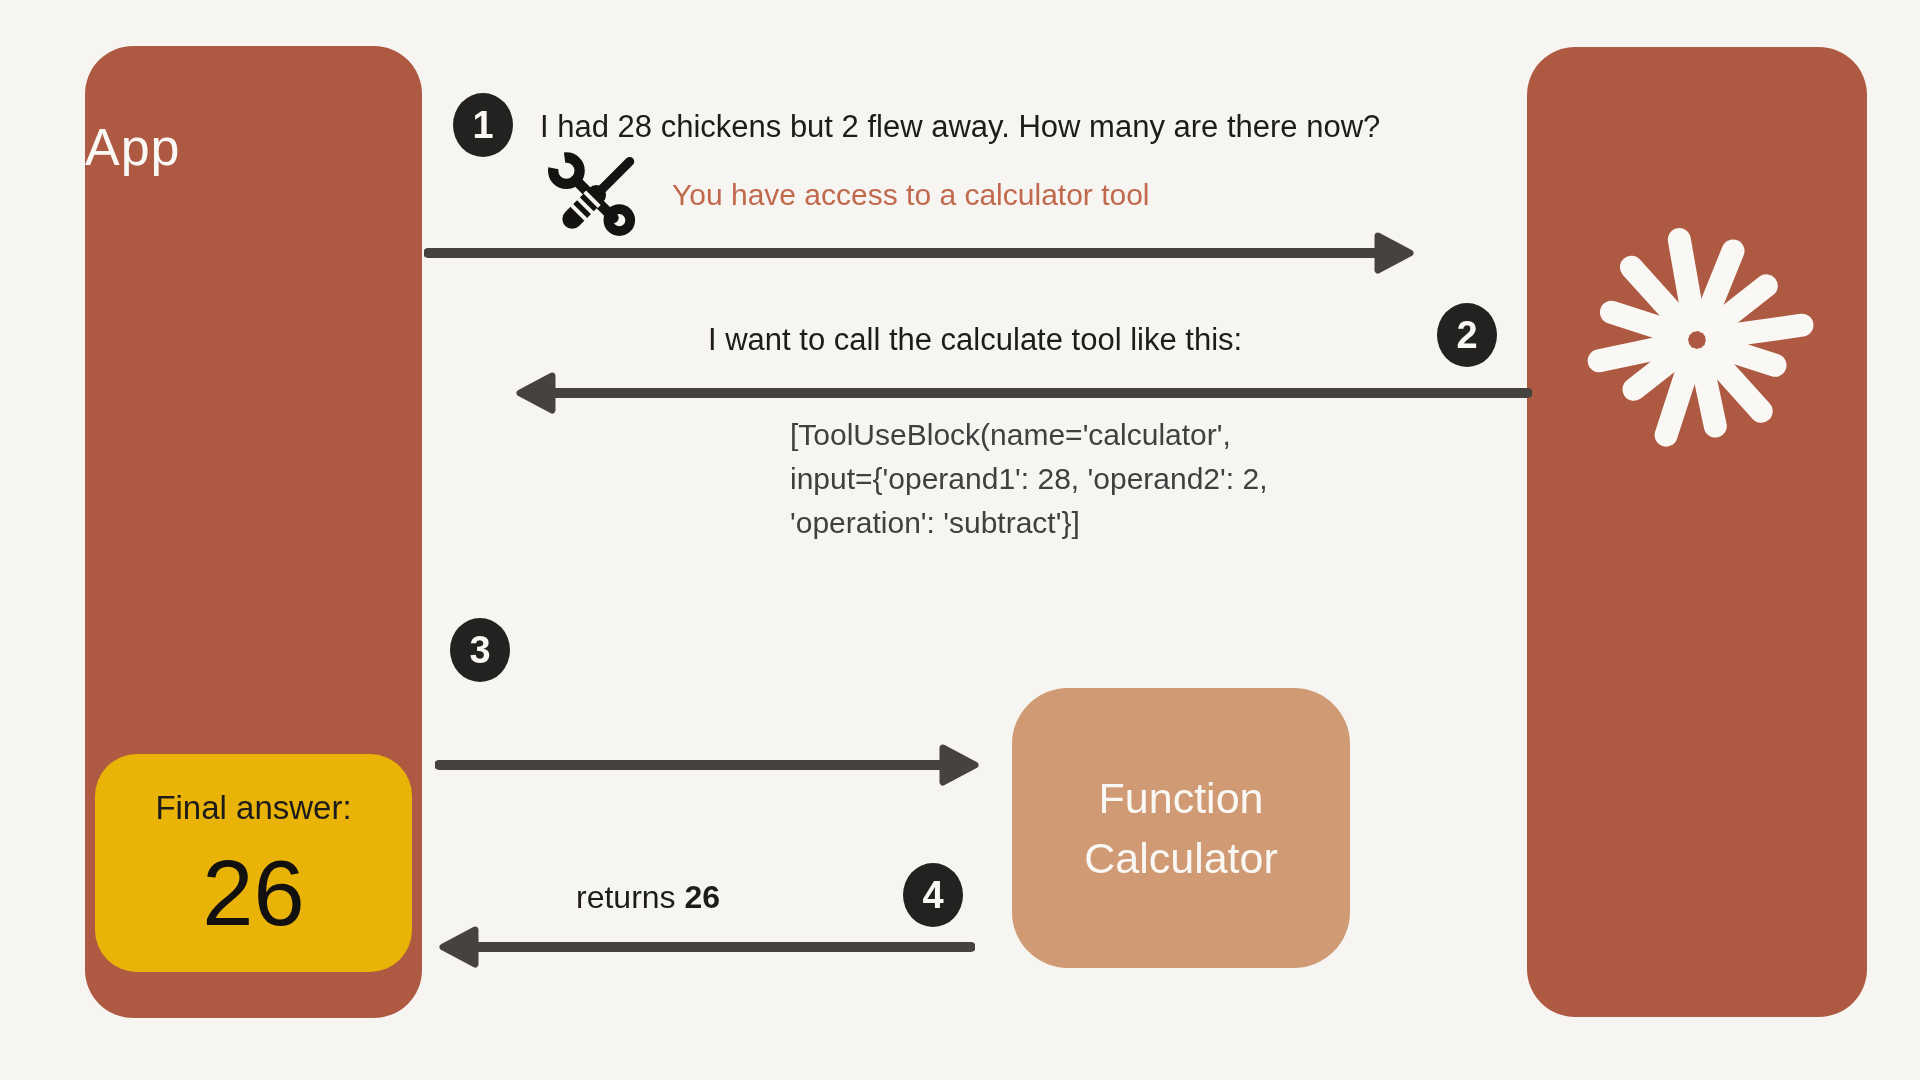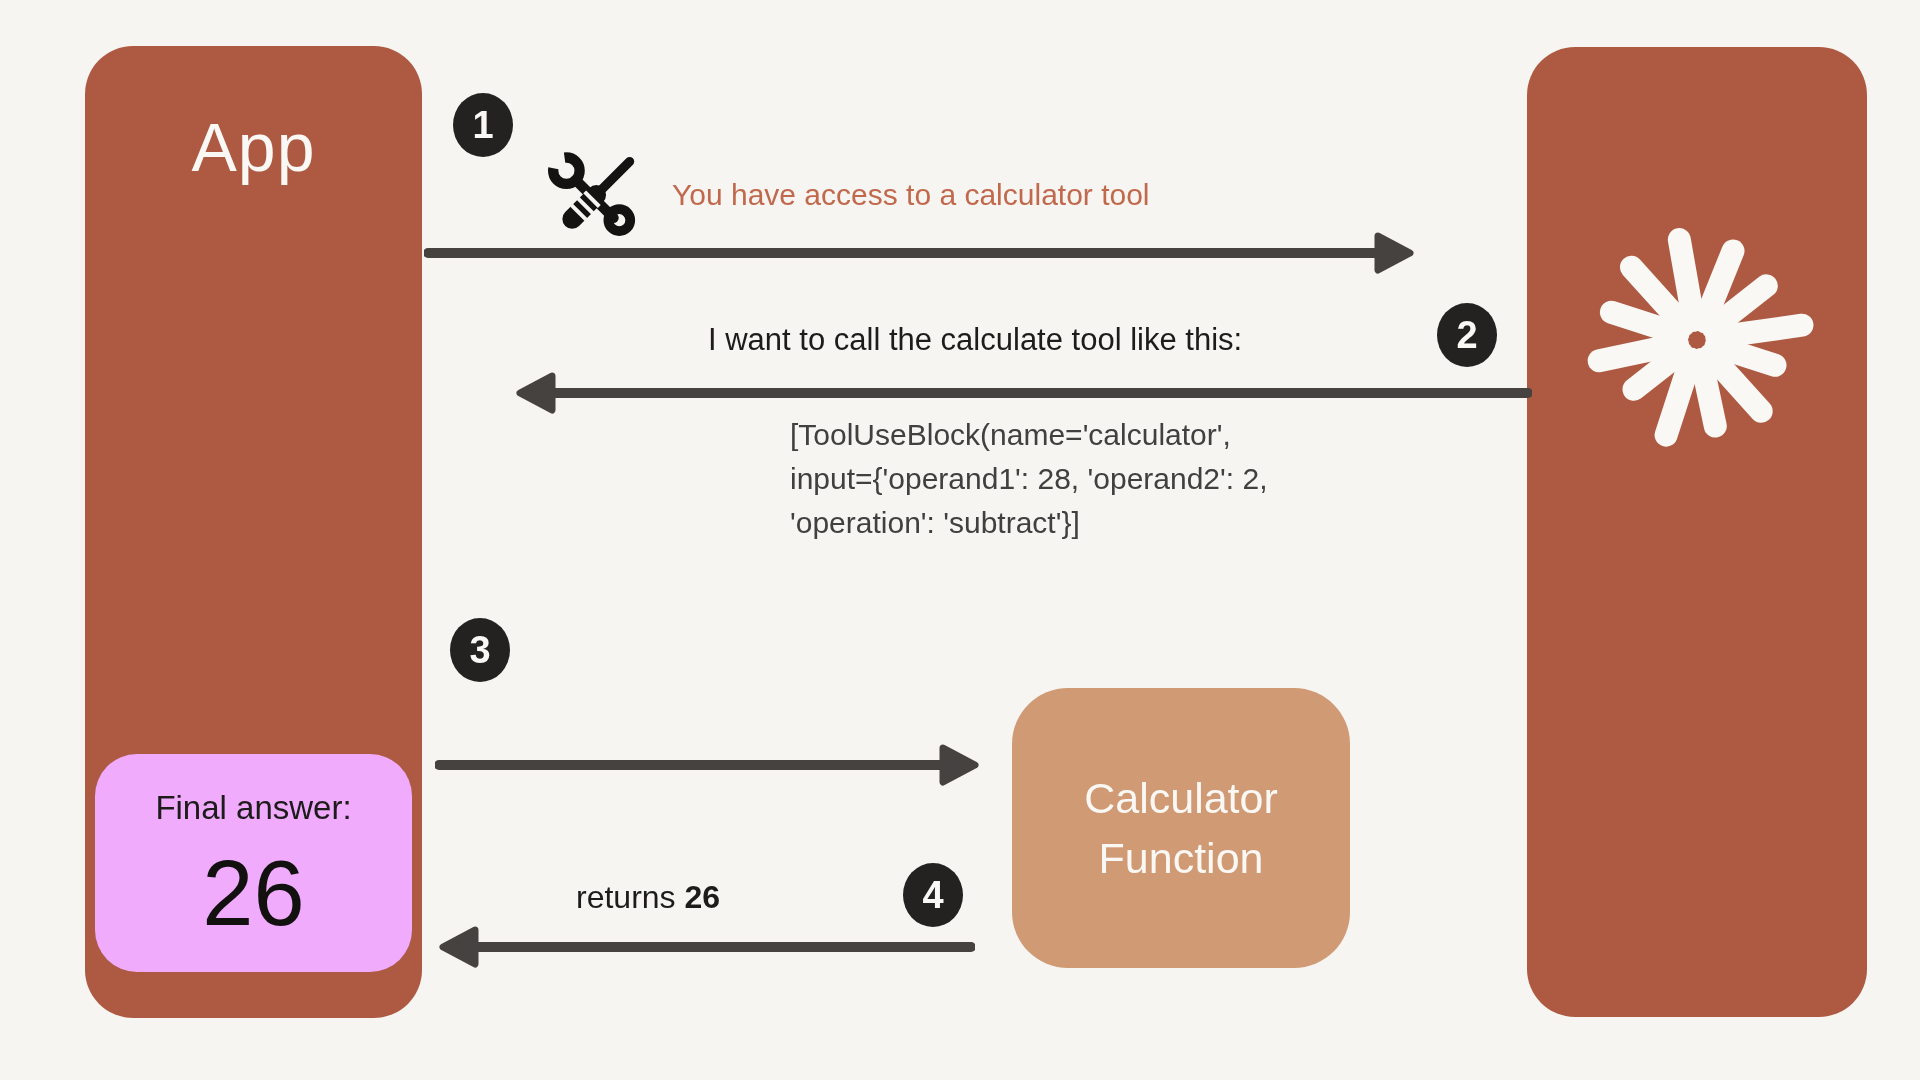--- a/index.html
+++ b/index.html
@@ -3,28 +3,28 @@
 <meta charset="utf-8">
 <style>
   html,body{margin:0;padding:0;background:#f7f5f1;}
   .stage{
     position:relative;width:1920px;height:1080px;background:#f7f5f1;overflow:hidden;
     font-family:"Liberation Sans","DejaVu Sans",sans-serif;color:#1d1c1b;
   }
   .abs{position:absolute;}
   
   .entity{position:absolute;background:#ae5a43;border-radius:48px;}
-  .entity-label{position:absolute;color:#faf8f4;font-size:68px;font-weight:400;
-    text-align:center;line-height:80px;letter-spacing:1px;}
+  .entity-label{position:absolute;color:#faf8f4;font-size:52px;font-weight:400;
+    line-height:80px;letter-spacing:1px;}
   
   .calc{position:absolute;left:1012px;top:688px;width:338px;height:280px;background:#d09a74;
     border-radius:56px;display:flex;flex-direction:column;align-items:center;justify-content:center;}
   .calc div{color:#faf8f4;font-size:43px;font-weight:500;line-height:60px;}
   
-  .final-card{position:absolute;left:95px;top:754px;width:317px;height:218px;background:#f0abfc;border-radius:42px;}
+  .final-card{position:absolute;left:95px;top:754px;width:317px;height:218px;background:#eab308;border-radius:42px;}
   .final-label{position:absolute;left:0;top:35px;width:100%;text-align:center;font-size:33px;font-weight:500;color:#1d1c1b;}
   .final-value{position:absolute;left:0;top:91px;width:100%;text-align:center;font-size:92px;font-weight:400;line-height:96px;color:#121110;}
   
   .badge{position:absolute;width:60px;height:64px;border-radius:50%;background:#242221;
     color:#faf8f4;font-size:38px;font-weight:600;display:flex;align-items:center;justify-content:center;}
   
   .msg{position:absolute;font-size:31px;font-weight:500;color:#1d1c1b;line-height:40px;}
   .note{position:absolute;font-size:30px;font-weight:400;color:#c0694c;line-height:40px;}
   .code{position:absolute;left:790px;top:413px;width:700px;text-align:left;
     font-size:30px;font-weight:500;color:#404040;line-height:44px;}
@@ -57,25 +57,26 @@
       <line x1="4.2" y1="19.6" x2="18.3" y2="86.1"></line>
       <line x1="-6.2" y1="19.0" x2="-30.9" y2="95.1"></line>
       <line x1="-15.8" y1="12.3" x2="-63.0" y2="49.3"></line>
       <line x1="-19.6" y1="4.2" x2="-97.8" y2="20.8"></line>
       <line x1="-19.0" y1="-6.2" x2="-85.6" y2="-27.8"></line>
       <line x1="-13.4" y1="-14.9" x2="-65.6" y2="-72.8"></line>
     </svg>
   </div>
 
   <div class="calc">
+    <div>Function</div>
     <div>Calculator</div>
-    <div>Function</div>
   </div>
 
   <div class="badge" style="left:453px;top:93px;">1</div>
+  <div class="msg" style="left:540px;top:107px;">I had 28 chickens but 2 flew away. How many are there now?</div>
   <svg class="abs" style="left:548px;top:150px;" width="92" height="92" viewBox="0 0 80 80" fill="none">
 
     <line x1="24" y1="26" x2="57" y2="59" stroke="#141312" stroke-width="9" stroke-linecap="round"></line>
     <circle cx="16" cy="18" r="11.5" stroke="#141312" stroke-width="9" stroke-dasharray="38.1 14.1 20.1"></circle>
     <circle cx="62" cy="61" r="9.5" stroke="#141312" stroke-width="8.5"></circle>
 
     <line x1="71" y1="10" x2="46" y2="35" stroke="#141312" stroke-width="8" stroke-linecap="round"></line>
     <line x1="42" y1="39" x2="21" y2="60" stroke="#141312" stroke-width="17" stroke-linecap="round"></line>
     <line x1="31.9" y1="36.4" x2="44.6" y2="49.1" stroke="#f7f5f1" stroke-width="3.5"></line>
     <line x1="26.1" y1="42.1" x2="38.9" y2="54.9" stroke="#f7f5f1" stroke-width="3.5"></line>

